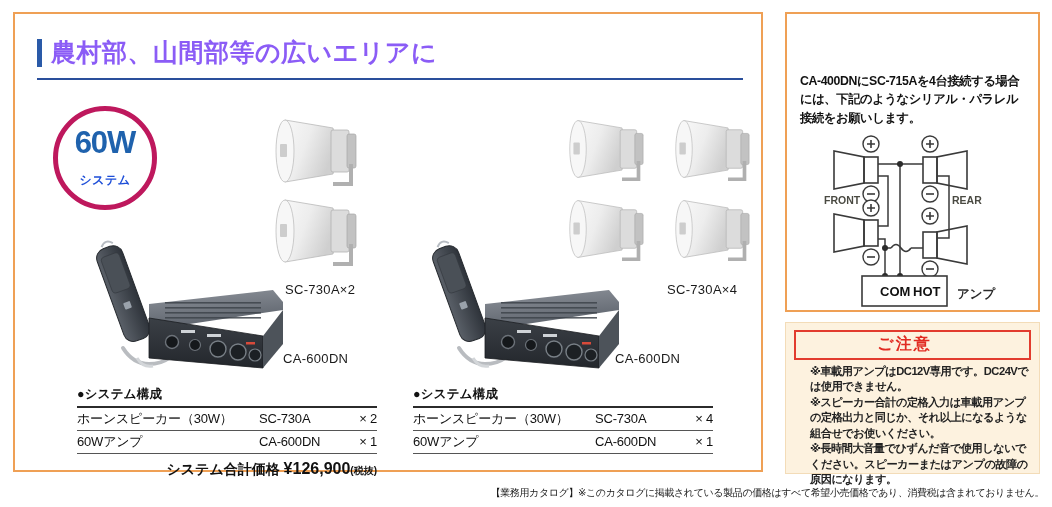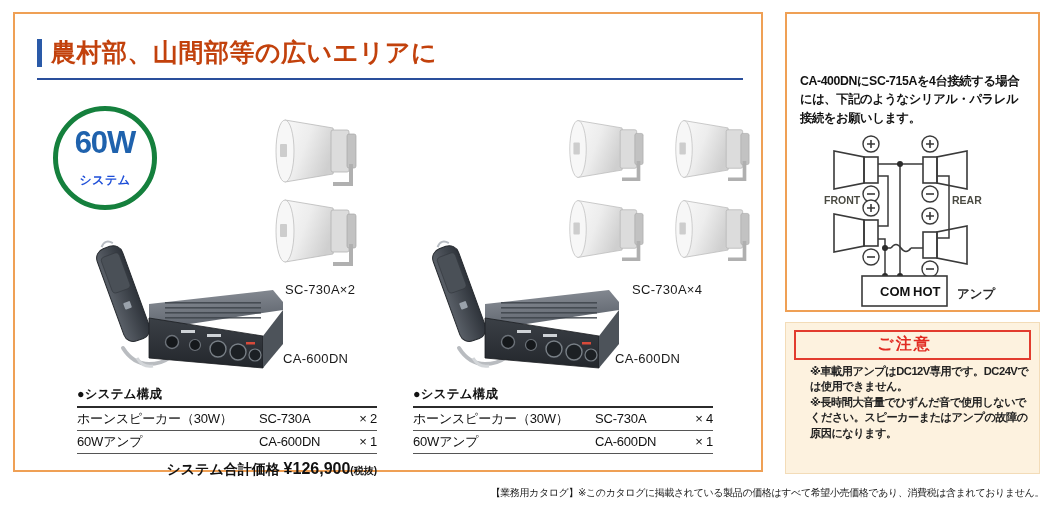--- a/index.html
+++ b/index.html
@@ -19,33 +19,33 @@
     border: 2px solid #efa055;
     background: #ffffff;
   }
   .title-row { position: absolute; left: 22px; top: 22px; width: 706px; }
   .title-bar-accent {
     display: inline-block; width: 5px; height: 28px;
     background: #2a5aa8; vertical-align: middle; margin-right: 9px;
   }
   .title-text {
     display: inline-block; vertical-align: middle;
-    font-size: 25px; font-weight: bold; color: #c2410c;
+    font-size: 25px; font-weight: bold; color: #8b5cf6;
     letter-spacing: 0.5px;
   }
   .title-rule {
     position: absolute; left: 22px; top: 64px; width: 706px; height: 2px;
     background: #2a4f9b;
   }
 
   
   .badge {
     position: absolute; left: 38px; top: 92px;
     width: 104px; height: 104px; border-radius: 50%;
-    border: 5px solid #15803d;
+    border: 5px solid #be185d;
     display: flex; flex-direction: column;
     align-items: center; justify-content: center;
     background: #fff;
   }
   .badge-watt {
     font-size: 31px; font-weight: bold; color: #1f62ad;
     line-height: 1; letter-spacing: -1px;
   }
   .badge-sub {
     font-size: 12px; font-weight: bold; color: #1d4ed8;
@@ -284,21 +284,21 @@
       <circle cx="95" cy="110" r="6.5" fill="#15181b" stroke="#6c7279" stroke-width="1.4"></circle>
       <circle cx="118" cy="113" r="5.5" fill="#15181b" stroke="#6c7279" stroke-width="1.2"></circle>
       <circle cx="141" cy="117" r="8" fill="#1c2024" stroke="#787f86" stroke-width="1.4"></circle>
       <circle cx="161" cy="120" r="8" fill="#1c2024" stroke="#787f86" stroke-width="1.4"></circle>
       <circle cx="178" cy="123" r="6" fill="#1c2024" stroke="#787f86" stroke-width="1.2"></circle>
       <rect x="104" y="98" width="14" height="3" fill="#cfd3d7"></rect>
       <rect x="130" y="102" width="14" height="3" fill="#cfd3d7"></rect>
       <rect x="169" y="110" width="9" height="2.5" fill="#d84a3a"></rect>
     </svg>
 
-    <div class="code-label" style="left:617px; top:268px;">SC-730A×4</div>
+    <div class="code-label" style="left:652px; top:268px;">SC-730A×4</div>
     <div class="code-label" style="left:600px; top:337px;">CA-600DN</div>
 
     <div class="spec-table" style="left:62px; top:372px;">
       <div class="spec-head">●システム構成</div>
       <div class="spec-rows">
         <div class="spec-row">
           <span class="nm">ホーンスピーカー（30W）</span>
           <span class="md">SC-730A</span>
           <span class="qt">× 2</span>
         </div>
@@ -397,19 +397,20 @@
       <text x="32" y="78" font-family="Liberation Sans, sans-serif" font-size="10.5" font-weight="bold" fill="#4a4a42">FRONT</text>
       <text x="160" y="78" font-family="Liberation Sans, sans-serif" font-size="10.5" font-weight="bold" fill="#4a4a42">REAR</text>
       <text x="165" y="172" font-family="Liberation Sans, sans-serif" font-size="12.5" font-weight="bold" fill="#2b2b2b">アンプ</text>
     </svg>
   </div>
 
   <div class="caution">
     <div class="caution-title">ご注意</div>
     <div class="caution-body">
       <div>※車載用アンプはDC12V専用です。DC24Vでは使用できません。</div>
+      <div>※スピーカー合計の定格入力は車載用アンプの定格出力と同じか、それ以上になるような組合せでお使いください。</div>
       <div>※長時間大音量でひずんだ音で使用しないでください。スピーカーまたはアンプの故障の原因になります。</div>
     </div>
   </div>
 
   <div class="footnote">【業務用カタログ】※このカタログに掲載されている製品の価格はすべて希望小売価格であり、消費税は含まれておりません。</div>
 
 </div>
 
 </body></html>

